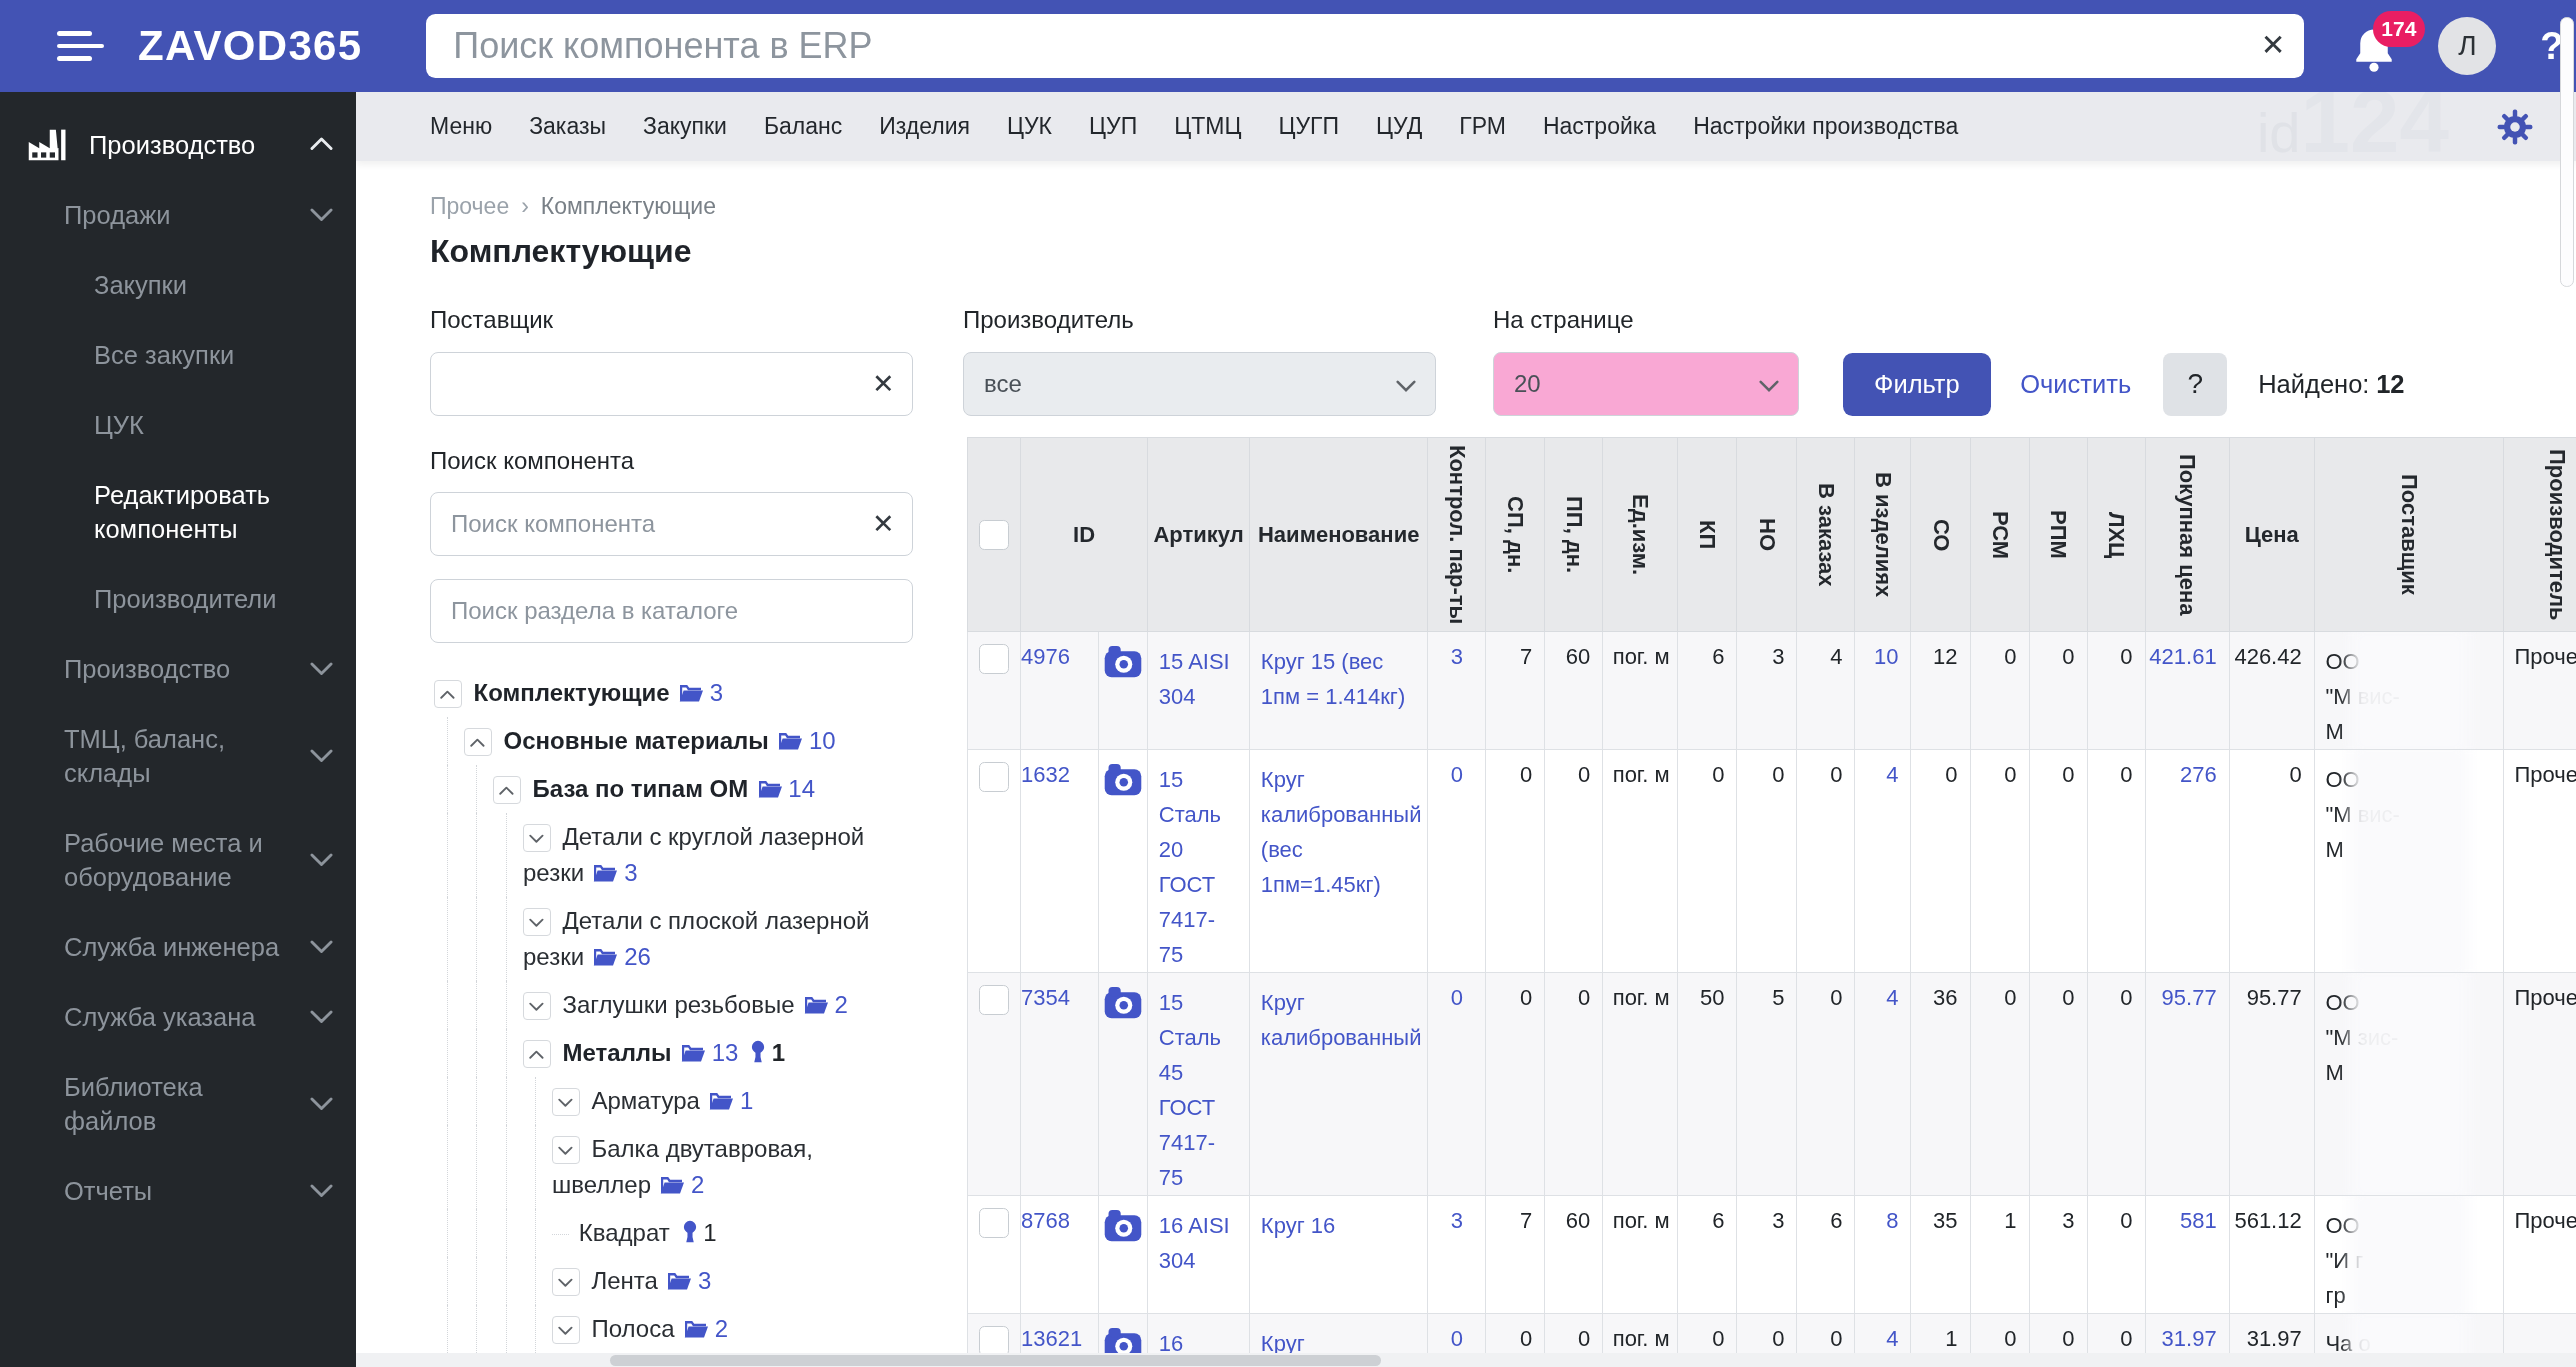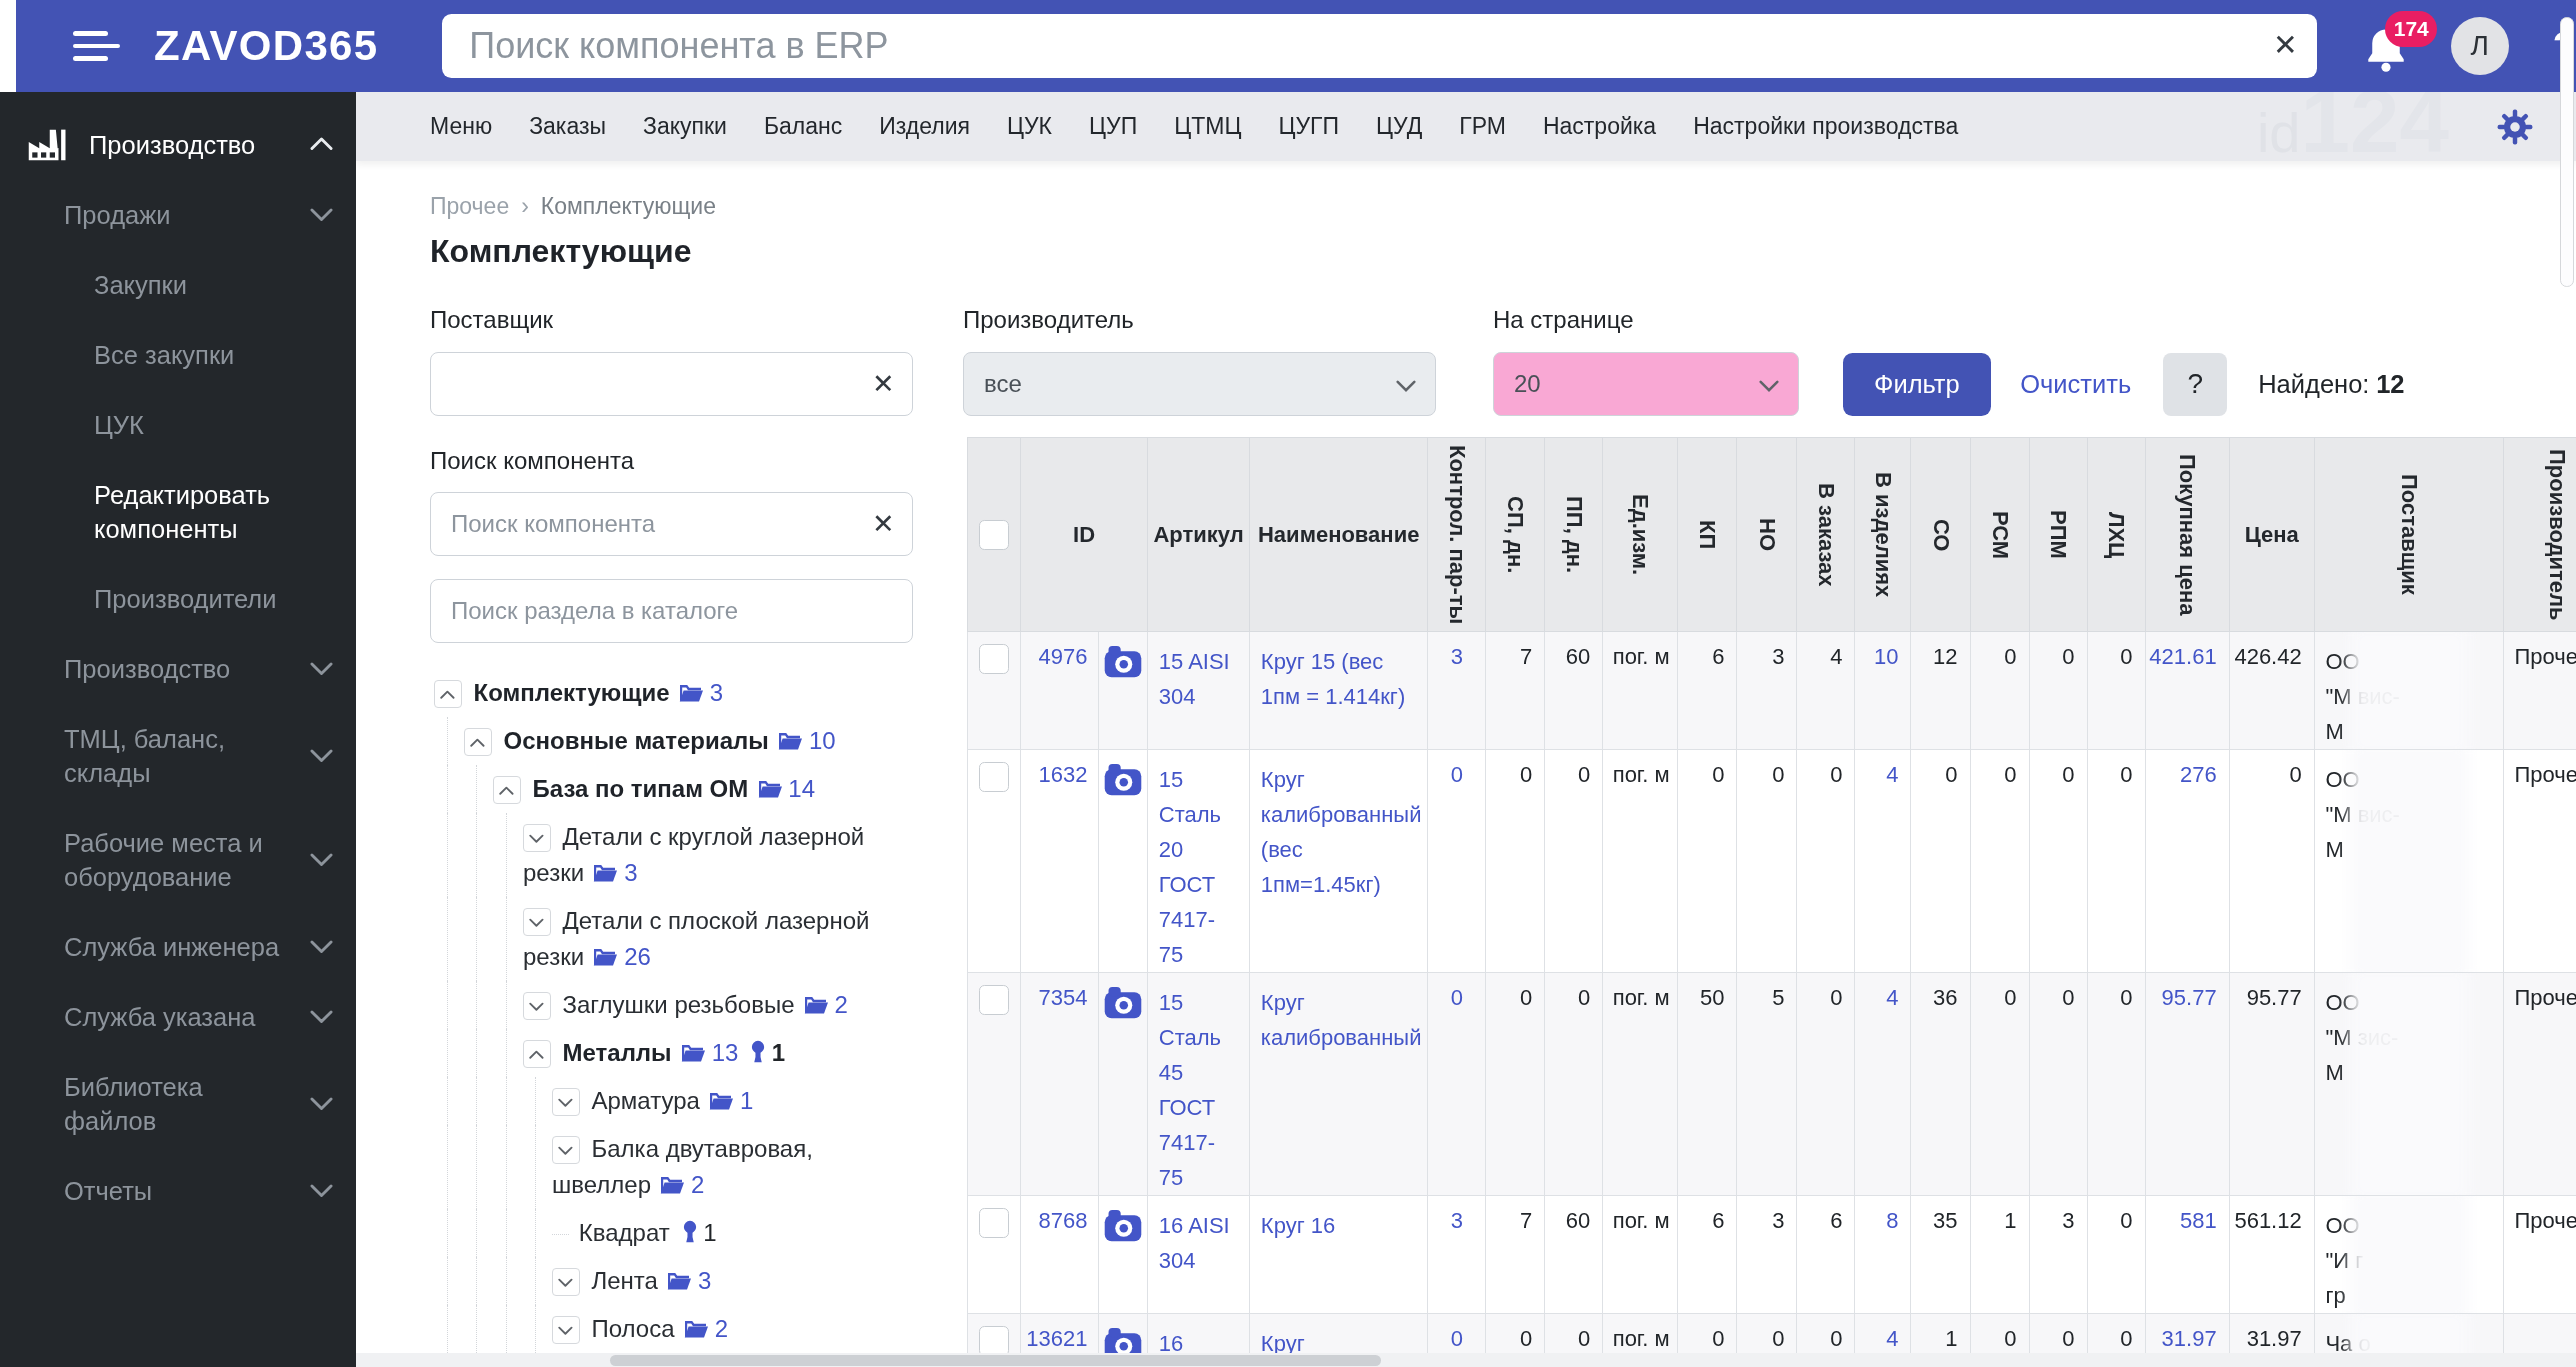--- a/index.html
+++ b/index.html
@@ -3,21 +3,21 @@
 <meta charset="utf-8">
 <style>
   html,body{margin:0;padding:0}
   body{
     width:2576px;height:1368px;overflow:hidden;position:relative;
     font-family:"Liberation Sans","DejaVu Sans",sans-serif;
     background:#fff;color:#212529;
     -webkit-font-smoothing:antialiased;
   }
   
-  .topbar{position:absolute;top:0;left:16px;right:0;height:92px;background:var(--brand,#4353b4);
+  .topbar{position:absolute;top:0;left:0;right:0;height:92px;background:var(--brand,#4353b4);
     display:flex;align-items:center;z-index:40}
   .burger{margin-left:57px;width:47px;cursor:pointer}
   .burger i{display:block;background:#fff;height:4.7px;border-radius:2.7px;margin:8px 0}
   .burger i:nth-child(1){width:35px}.burger i:nth-child(2){width:47px}.burger i:nth-child(3){width:35px}
   .logo{color:#fff;font-size:42px;font-weight:700;letter-spacing:1.3px;margin-left:34px;white-space:nowrap}
   .tsearch{position:relative;margin-left:64px;width:1878px;height:64px;background:#fff;border-radius:9.4px;
     display:flex;align-items:center}
   .tsearch input{border:0;outline:0;background:transparent;font-size:36px;color:#343a40;width:92%;
     padding:0 0 0 27px;font-family:inherit}
   .tsearch input::placeholder{color:#8d959e}
@@ -95,21 +95,21 @@
   .pico{display:inline-block;vertical-align:-2.7px;margin:0 5.4px 0 12px}
   .pcount{color:#212529}
   
   .table-wrap{margin-left:54px;width:1610px;overflow:hidden;flex:none}
   table.grid{border-collapse:collapse;table-layout:fixed;width:1644px;font-size:22px}
   .grid th,.grid td{border:1.3px solid #dee1e5;vertical-align:top;padding:0;overflow:hidden}
   .grid thead th{background:#e8e9eb;border-color:#d8dbdf;vertical-align:middle;font-weight:700;color:#24282d;height:193px}
   .th-rot{writing-mode:vertical-rl;white-space:nowrap;margin:0 auto;font-size:22px}
   .cbx{width:28px;height:28px;border:1.3px solid #c8cdd2;border-radius:5.4px;background:#fff;margin:0 auto;cursor:pointer}
   .grid tbody .cbx{margin-top:12px}
-  td.c-id{text-align:right;padding:12px 10.7px 0 0}
+  td.c-id{text-align:left;padding:12px 10.7px 0 0}
   td.c-cam{text-align:center;padding-top:13.4px}
   td.c-art,td.c-name{padding:12px 9.4px 0 10.7px;line-height:35px}
   td.c-art .inner{display:inline-block;max-width:79px}
   td.c-name .inner{display:inline-block;max-width:156px}
   td.c-num{text-align:right;padding:12px 12px 0 0}
   td.c-ctr{text-align:center;padding-top:12px}
   td.c-unit{padding:12px 0 0 9.4px;white-space:nowrap}
   td.c-sup{position:relative;padding:12px 6.7px 0 10.7px;line-height:35px}
   td.c-prod{padding:12px 0 0 10.7px;white-space:nowrap}
   .censor{position:absolute;left:35px;top:-6.7px;bottom:-6.7px;width:119px;

